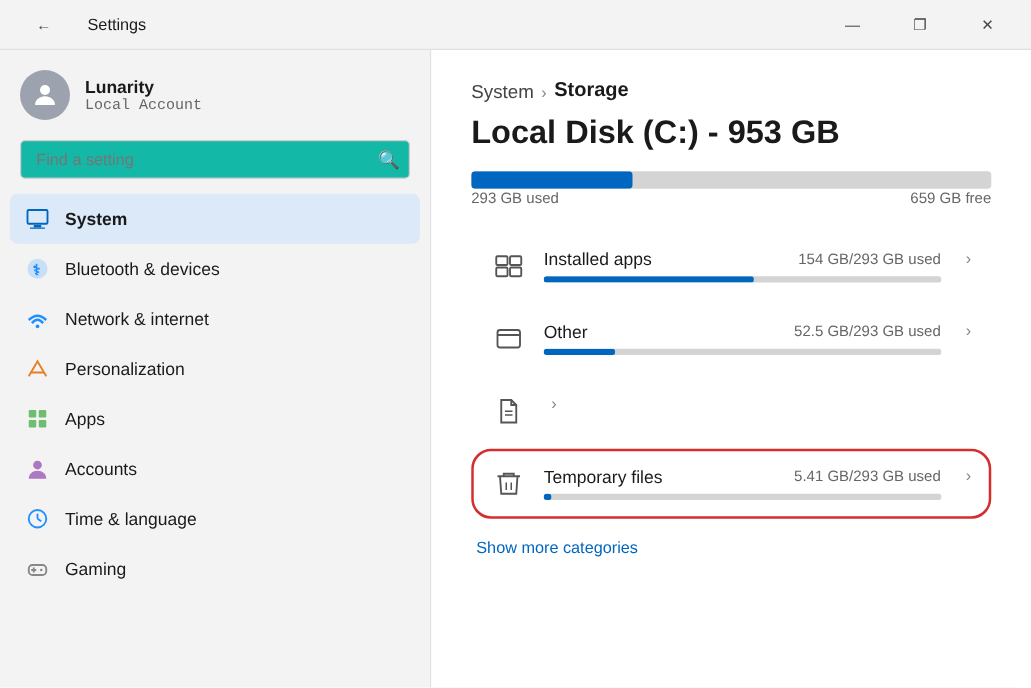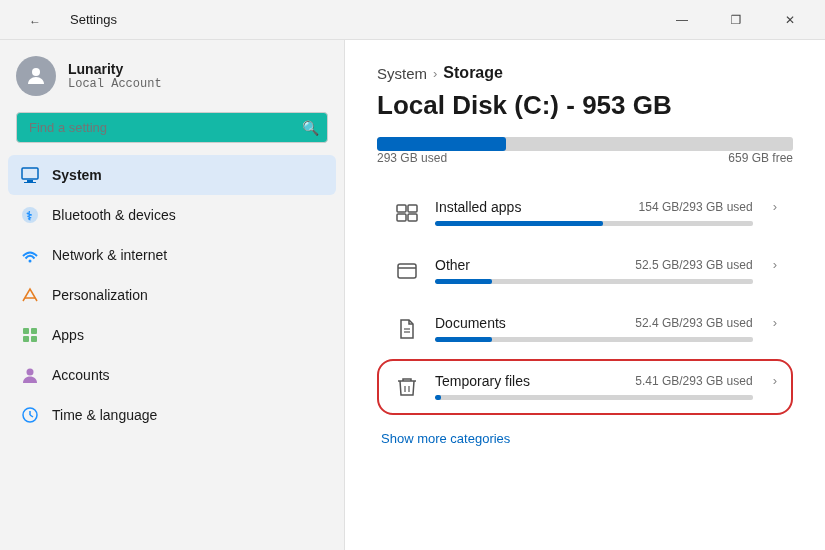--- a/index.html
+++ b/index.html
@@ -367,20 +367,31 @@
         <span class="nav-icon">
           <svg width="20" height="20" viewBox="0 0 20 20" fill="none">
             <circle cx="10" cy="10" r="7" stroke="#1e90ff" stroke-width="1.5"></circle>
             <line x1="10" y1="6" x2="10" y2="10" stroke="#1e90ff" stroke-width="1.5"></line>
             <line x1="10" y1="10" x2="13" y2="12" stroke="#1e90ff" stroke-width="1.5"></line>
           </svg>
         </span>
         <span>Time &amp; language</span>
       </li>
 
+      <li class="nav-item">
+        <span class="nav-icon">
+          <svg width="20" height="20" viewBox="0 0 20 20" fill="none">
+            <rect x="3" y="7" width="14" height="8" rx="3" stroke="#888" stroke-width="1.5"></rect>
+            <line x1="7" y1="9" x2="7" y2="13" stroke="#888" stroke-width="1.5"></line>
+            <line x1="5" y1="11" x2="9" y2="11" stroke="#888" stroke-width="1.5"></line>
+            <circle cx="13" cy="11" r="1" fill="#888"></circle>
+          </svg>
+        </span>
+        <span>Gaming</span>
+      </li>
     </ul>
   </div>
 
   <div class="content">
     <div class="breadcrumb">
       <span>System</span>
       <span class="breadcrumb-sep">›</span>
       <span class="breadcrumb-bold">Storage</span>
     </div>
 
@@ -439,29 +450,20 @@
       </div>
 
       <div class="category-item">
         <div class="category-icon">
           <svg width="24" height="24" viewBox="0 0 24 24" fill="none">
             <path d="M6 3h8l4 4v14H6z" stroke="#555" stroke-width="1.5" fill="none"></path>
             <path d="M14 3v4h4" stroke="#555" stroke-width="1.5"></path>
             <line x1="9" y1="12" x2="15" y2="12" stroke="#555" stroke-width="1.2"></line>
             <line x1="9" y1="15" x2="15" y2="15" stroke="#555" stroke-width="1.2"></line>
           </svg>
-        </div>
-        <div class="category-info">
-          <div class="category-header">
-            <span class="category-name">Documents</span>
-            <span class="category-size">52.4 GB/293 GB used</span>
-          </div>
-          <div class="category-bar-track">
-            <div class="category-bar-fill" style="width: 18%"></div>
-          </div>
         </div>
         <span class="chevron">›</span>
       </div>
 
       <div class="category-item highlighted">
         <div class="category-icon">
           <svg width="24" height="24" viewBox="0 0 24 24" fill="none">
             <polyline points="3,6 5,6 21,6" stroke="#555" stroke-width="1.5"></polyline>
             <path d="M8 6V4h8v2" stroke="#555" stroke-width="1.5"></path>
             <path d="M19 6l-1 14H6L5 6" stroke="#555" stroke-width="1.5" fill="none"></path>

